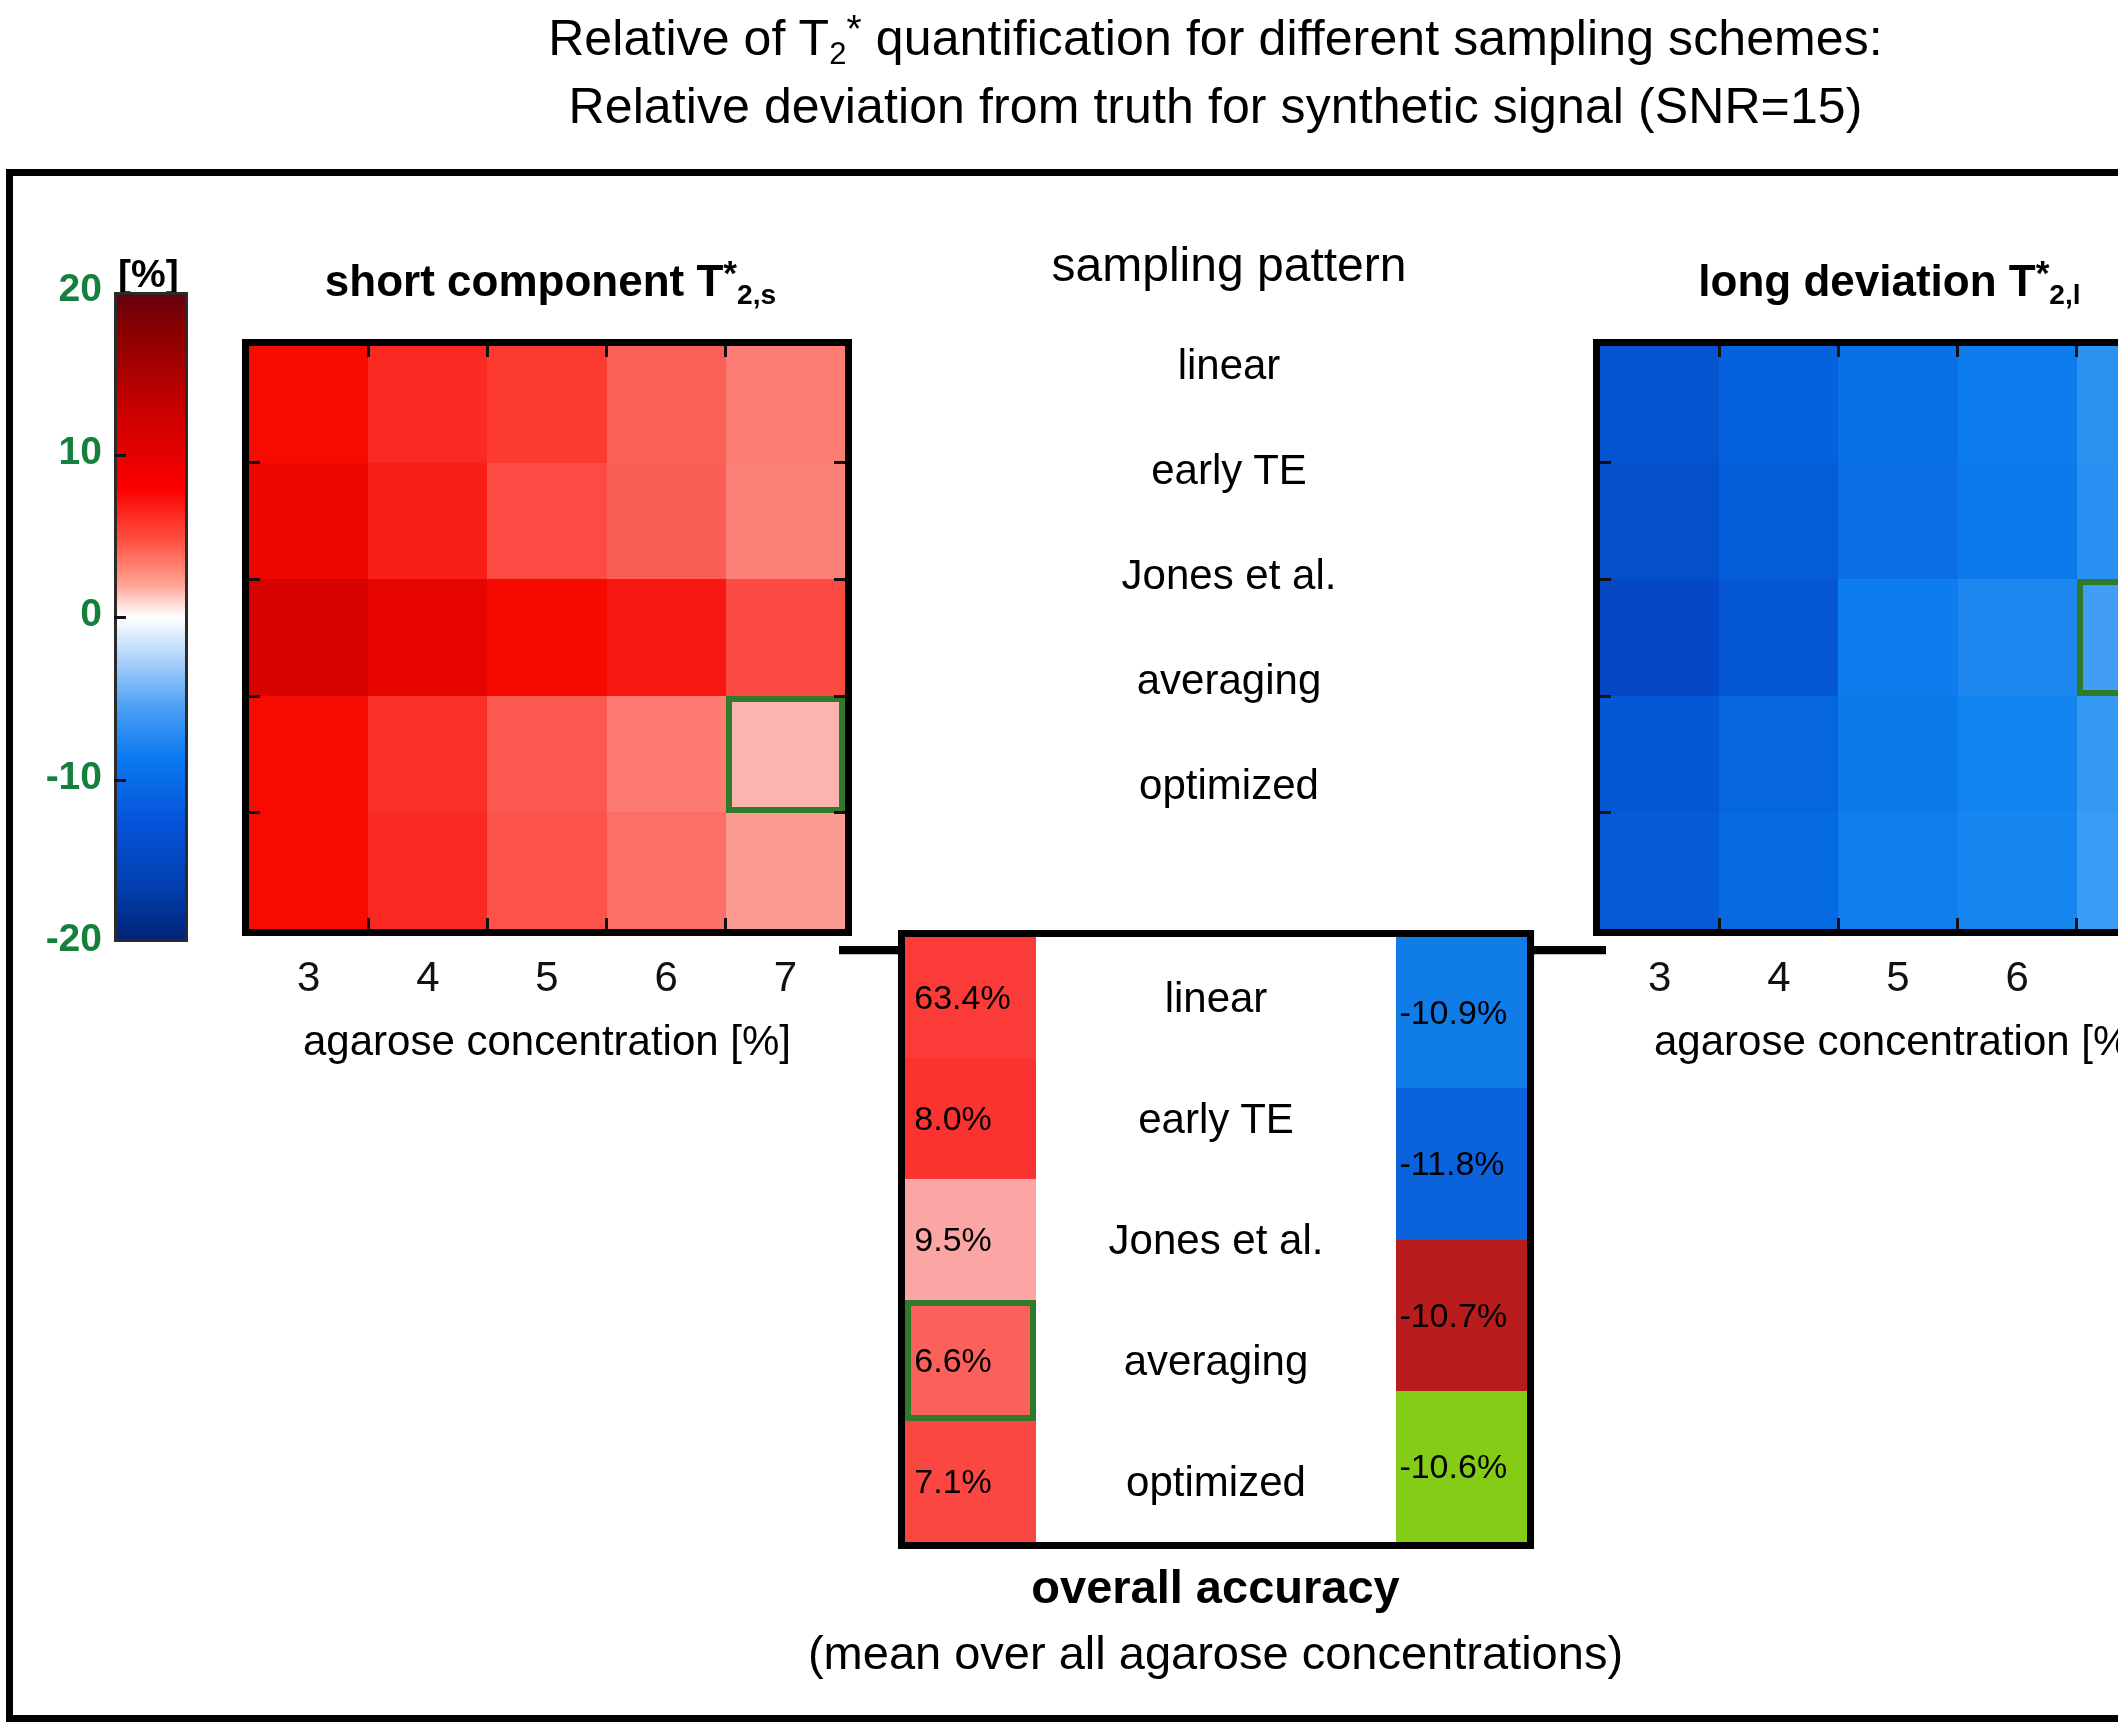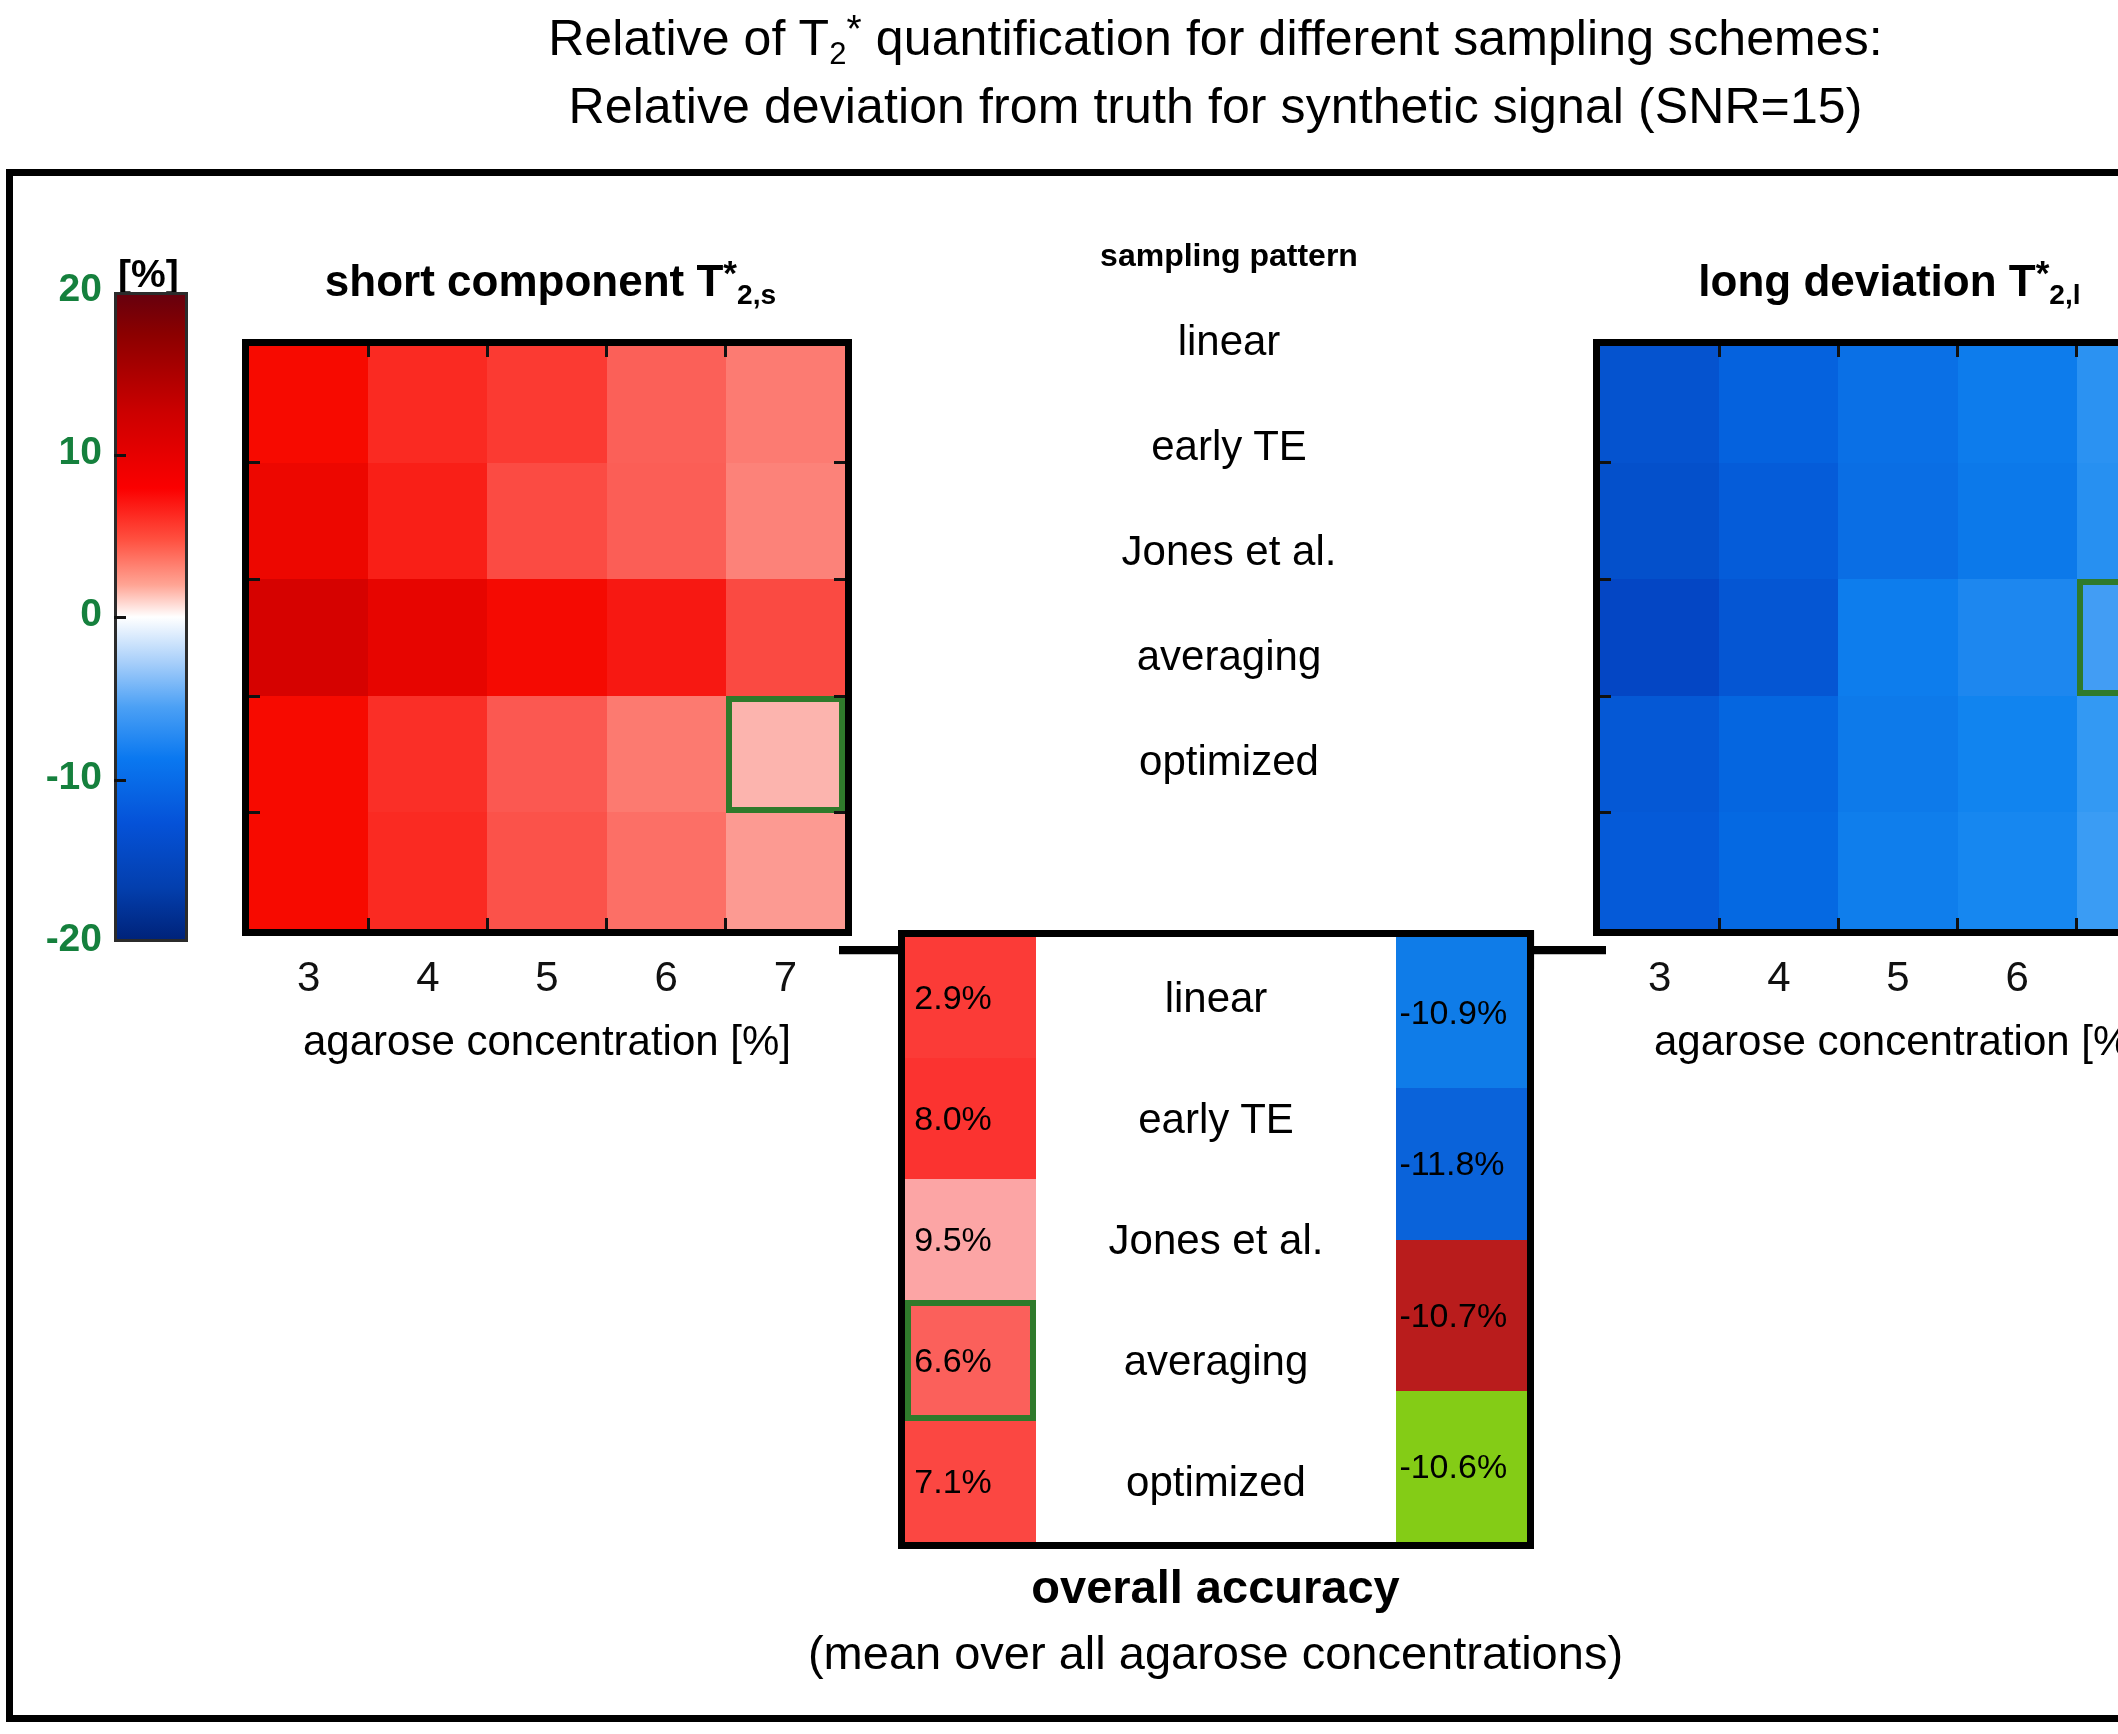--- a/index.html
+++ b/index.html
@@ -112,21 +112,21 @@
     white-space:nowrap;
   }
 
   
   #scheme-col{
     position:absolute;
     left:911px;top:237px;width:636px;
     text-align:center;
   }
   #scheme-col .head{
-    font-size:32px;font-weight:bold;margin-bottom:14px;
+    font-size:48px;font-weight:normal;margin-bottom:20px;
   }
   #scheme-col .row{
     font-size:42px;height:105px;line-height:105px;
   }
 
   
   #summary{
     position:absolute;
     left:898px;top:930px;width:636px;height:619px;
     border:7.2px solid #000;
@@ -310,21 +310,21 @@
 
   <svg class="arrow" style="left:839px;top:907px;width:110px;height:85px;" viewBox="0 0 260 200">
     <path d="M0 92 L170 92 L170 55 L255 100 L170 148 L170 111 L0 111 Z" fill="#000"></path>
   </svg>
   <svg class="arrow" style="left:1496px;top:907px;width:110px;height:85px;" viewBox="0 0 260 200">
     <path d="M260 92 L90 92 L90 55 L5 100 L90 148 L90 111 L260 111 Z" fill="#000"></path>
   </svg>
 
   <div id="summary">
     <div class="sum-col" id="sum-left">
-        <div class="sum-cell" style="background: rgb(251, 59, 55);">2.9%</div>
+        <div class="sum-cell" style="background: rgb(251, 59, 55);">63.4%</div>
         <div class="sum-cell" style="background: rgb(251, 51, 48);">8.0%</div>
         <div class="sum-cell" style="background: #fca5a5;">9.5%</div>
         <div class="sum-cell" style="background: rgb(251, 96, 91);">6.6%<div class="sum-hl" style="border-color: rgb(47, 122, 43);"></div></div>
         <div class="sum-cell" style="background: rgb(251, 71, 66);">7.1%</div>
       </div>
     <div id="sum-labels">
         <div class="sl">linear</div>
         <div class="sl">early TE</div>
         <div class="sl">Jones et al.</div>
         <div class="sl">averaging</div>

